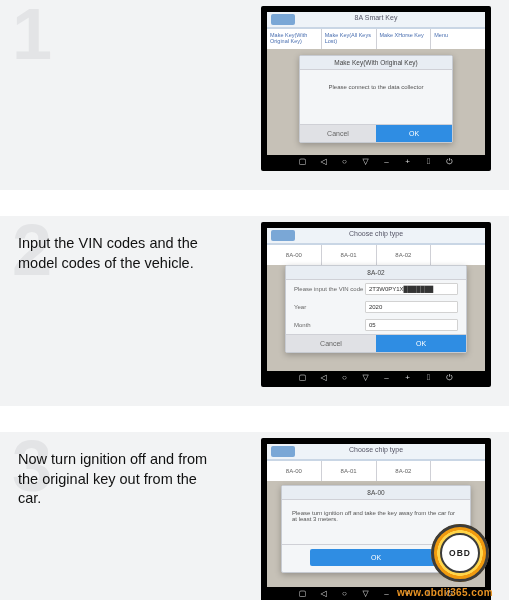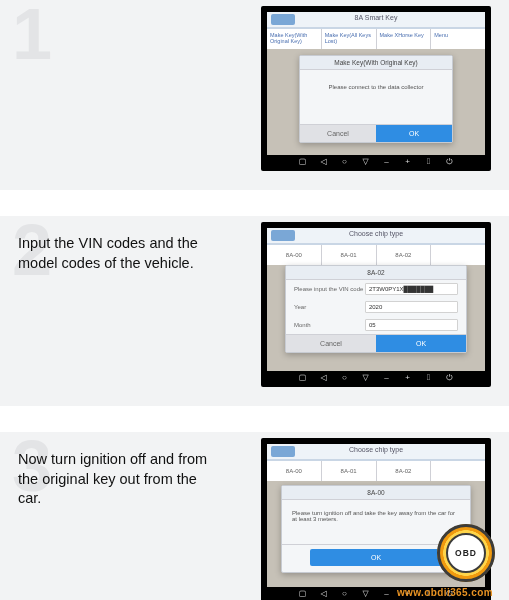--- a/index.html
+++ b/index.html
@@ -117,21 +117,21 @@
 }
 
 .soft{
   position:absolute;left:6px;right:6px;bottom:3px;height:11px;
   display:flex;justify-content:center;gap:12px;
 }
 .sk{width:9px;height:9px;color:#ddd;font-size:8px;line-height:9px;text-align:center}
 
 
 .badge{
-  position:absolute;right:14px;bottom:18px;
+  position:absolute;right:20px;bottom:18px;
   width:58px;height:58px;
   background:radial-gradient(circle at 50% 50%, #ffd54a 0 55%, #f09a0f 56% 70%, transparent 71%);
   border-radius:50%;
   z-index:5;
 }
 .badge::after{
   content:"";
   position:absolute;inset:0;border-radius:50%;
   border:3px solid #3c3c3a;
 }

